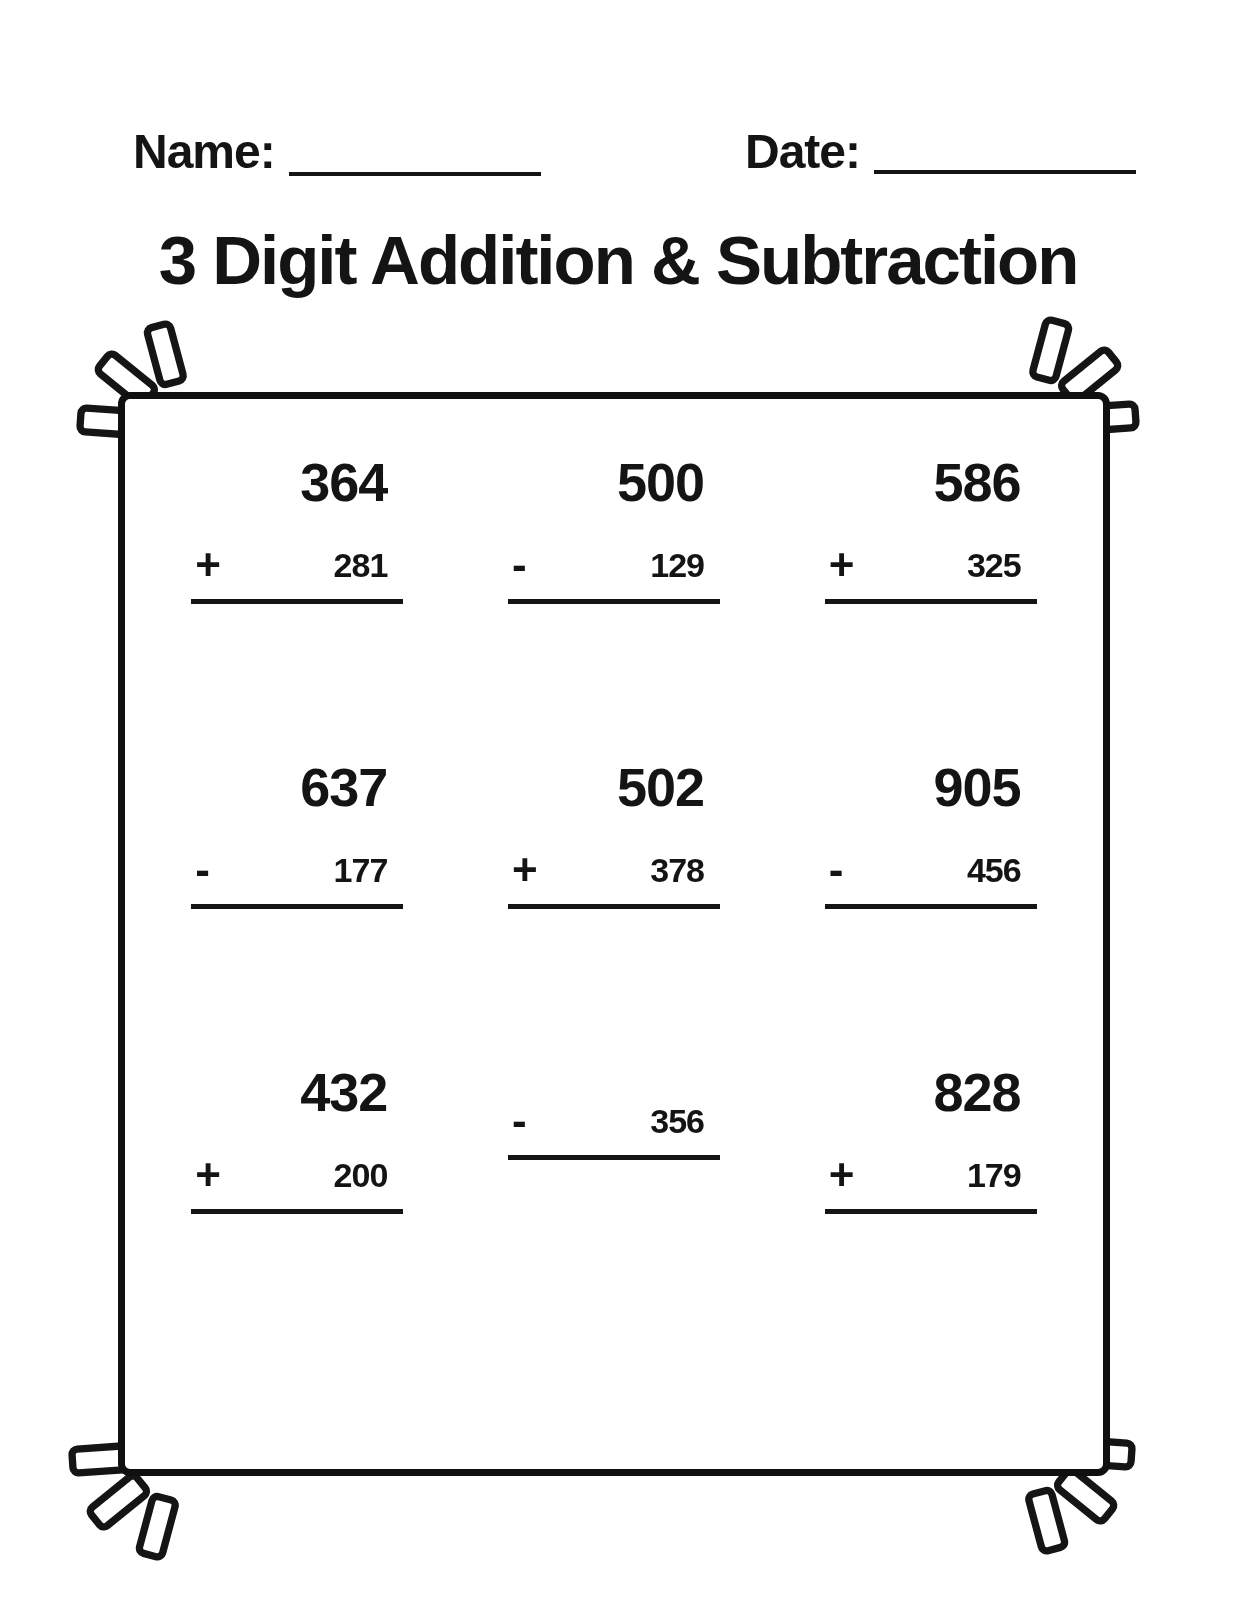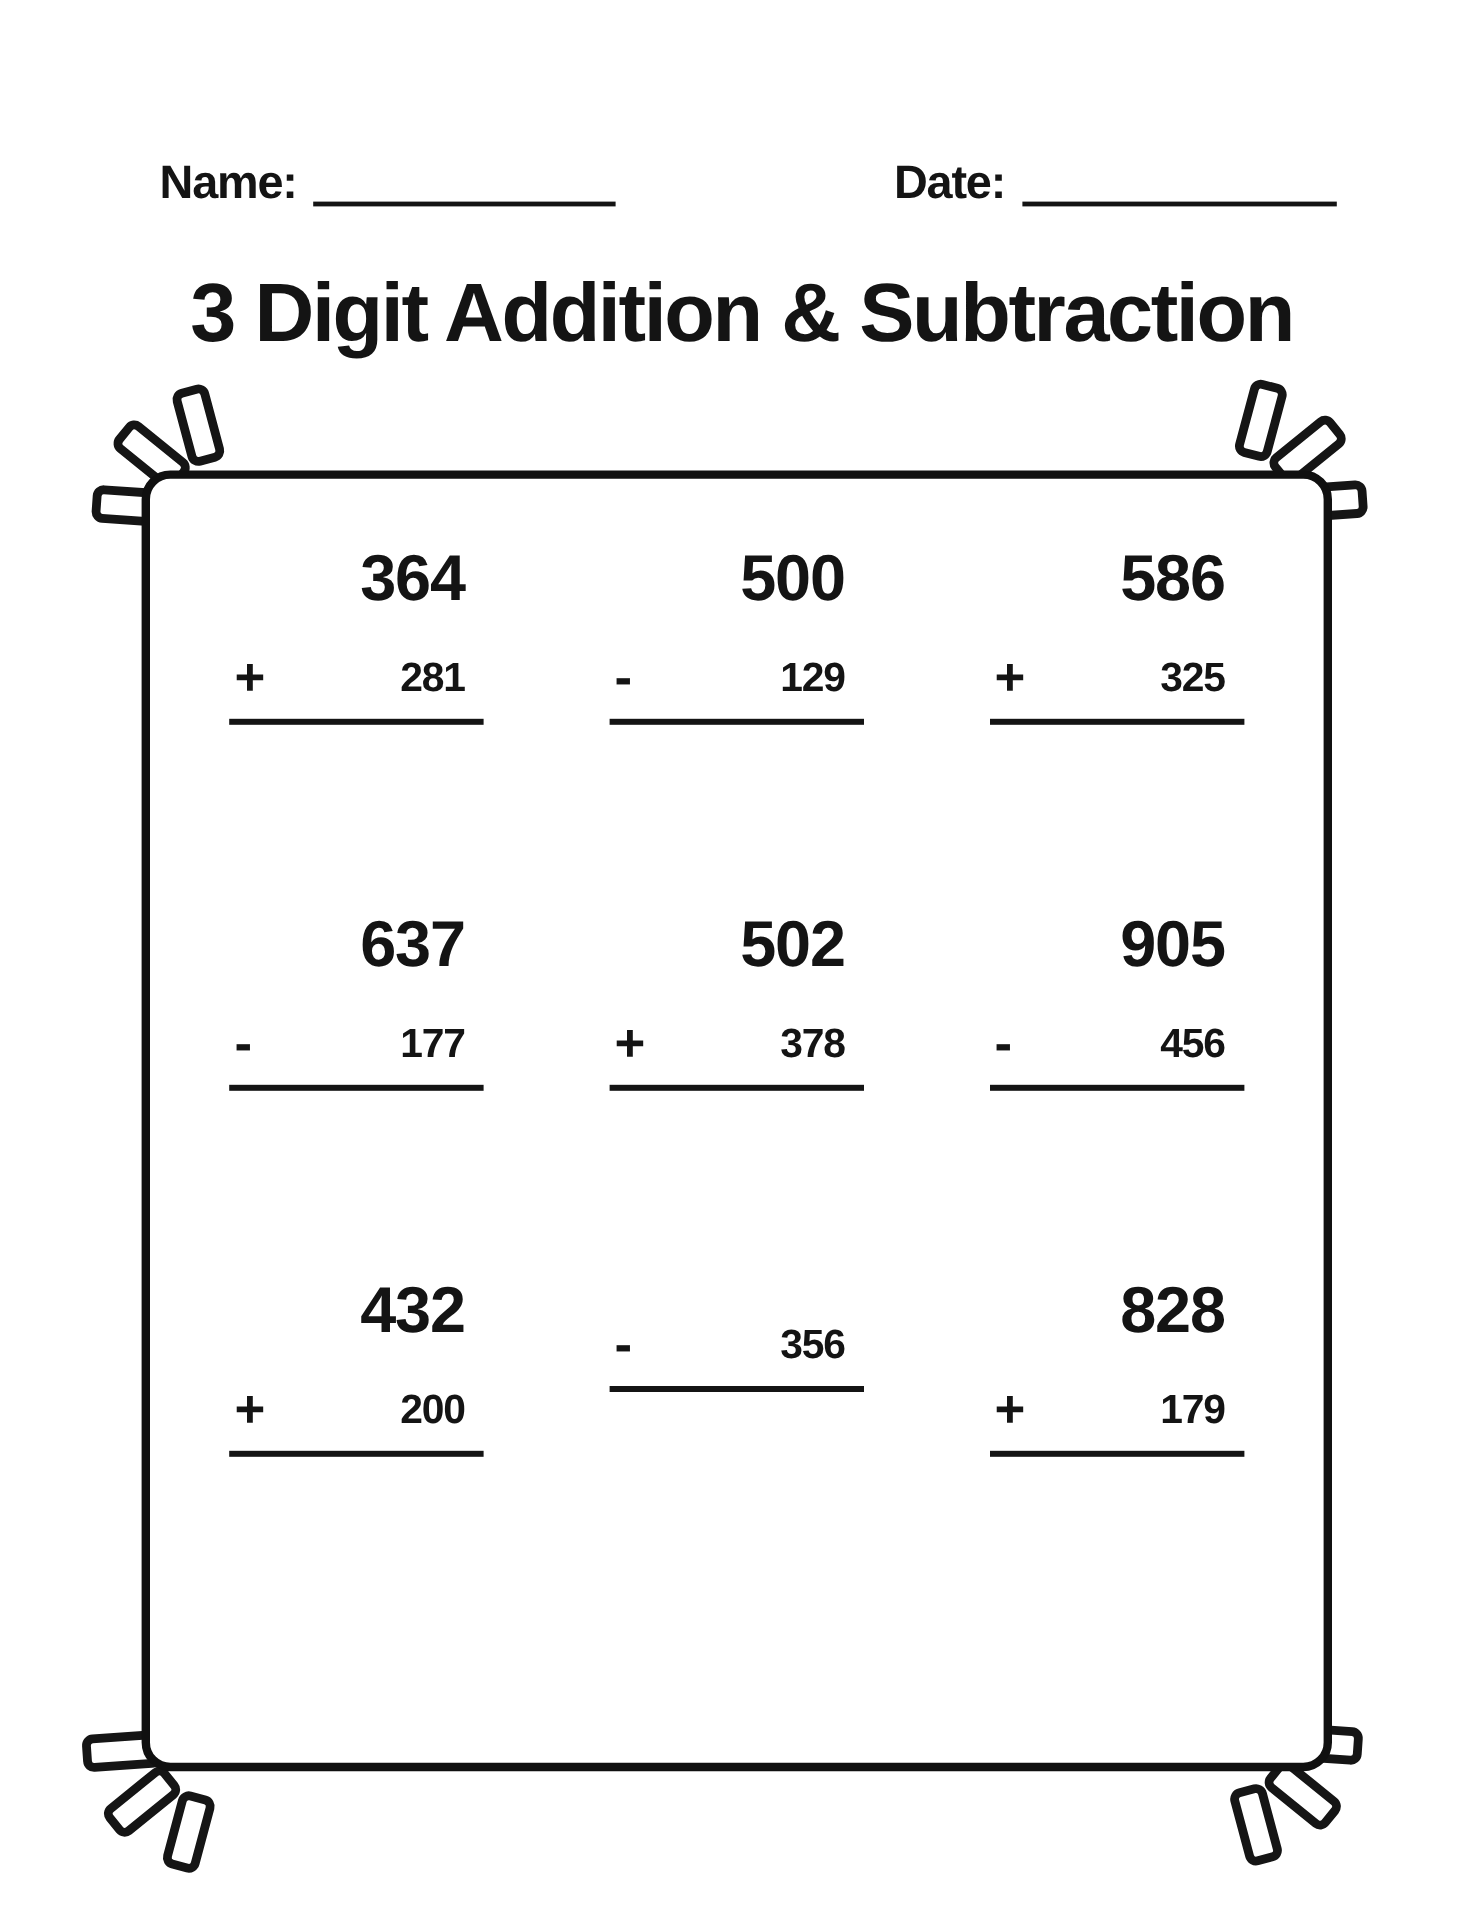--- a/index.html
+++ b/index.html
@@ -4,35 +4,35 @@
 <style>
   html,body{margin:0;padding:0;}
   body{
     width:1236px;height:1600px;position:relative;overflow:hidden;
     background:#ffffff;color:#141414;
     font-family:"Liberation Sans","DejaVu Sans",sans-serif;
     -webkit-font-smoothing:antialiased;
   }
   
   .hdr-field{position:absolute;display:flex;align-items:flex-end;gap:14px;}
-  .hdr-field .lbl{font-size:39px;font-weight:700;letter-spacing:-1px;line-height:1;}
+  .hdr-field .lbl{font-size:48px;font-weight:700;letter-spacing:-1px;line-height:1;}
   .write-line{display:inline-block;border-bottom:4px solid #141414;height:40px;}
   #name-field{left:133px;top:128px;}
   #name-field .write-line{width:252px;}
-  #date-field{left:745px;top:128px;}
+  #date-field{left:745px;top:128px;align-items:center;}
   #date-field .write-line{width:262px;}
   
   .title{
     position:absolute;left:0;top:226px;width:100%;text-align:center;
     font-size:69px;font-weight:700;letter-spacing:-2px;line-height:1;
   }
   
   .sheet{
     position:absolute;left:118px;top:392px;width:992px;height:1084px;
-    border:7px solid #101010;border-radius:24px;background:#ffffff;
+    border:7px solid #101010;border-radius:12px;background:#ffffff;
     box-sizing:border-box;
   }
   .grid{
     position:absolute;left:0;top:0;width:100%;height:100%;
     box-sizing:border-box;padding:56px 14px 0 14px;
     display:grid;grid-template-columns:repeat(3,1fr);
     grid-auto-rows:min-content;row-gap:156px;justify-items:center;
   }
   .problem{width:212px;position:relative;}
   .p-top{

